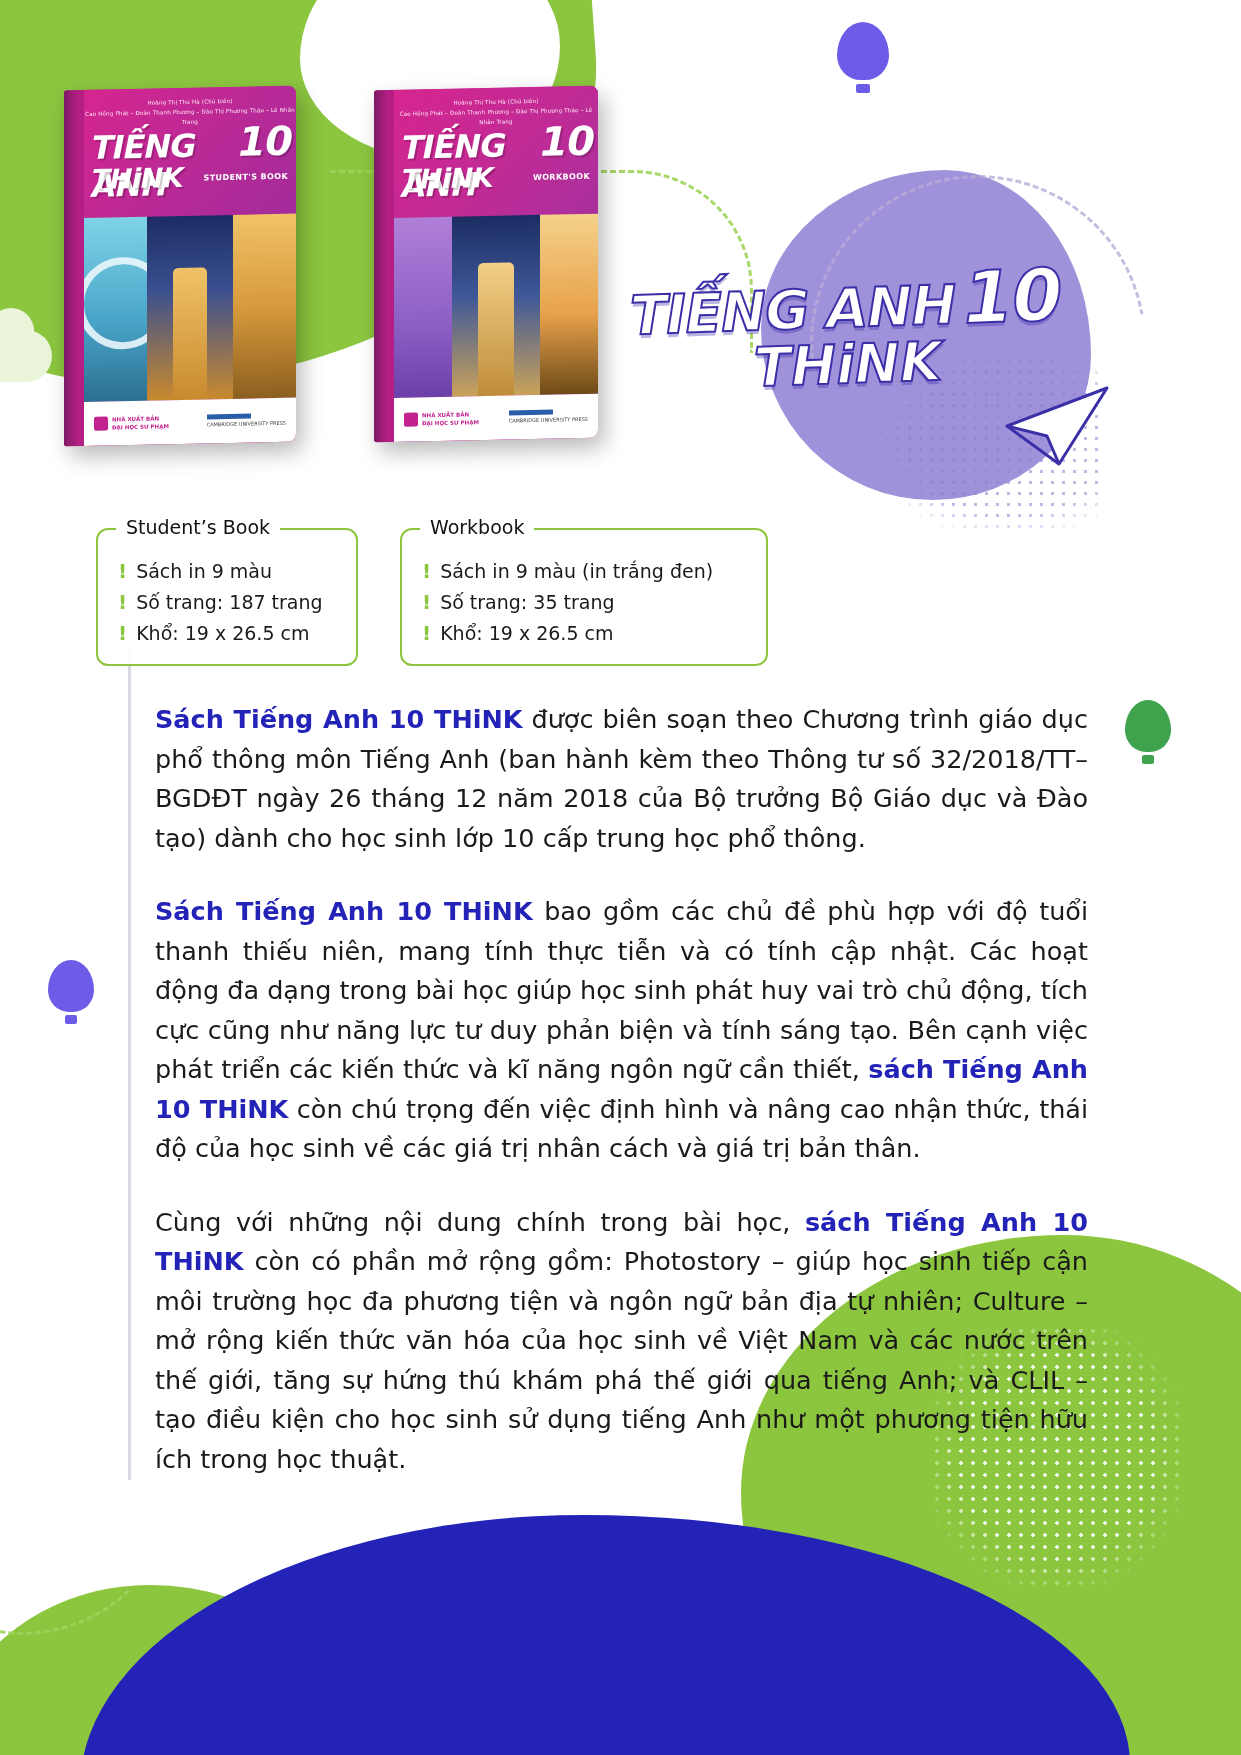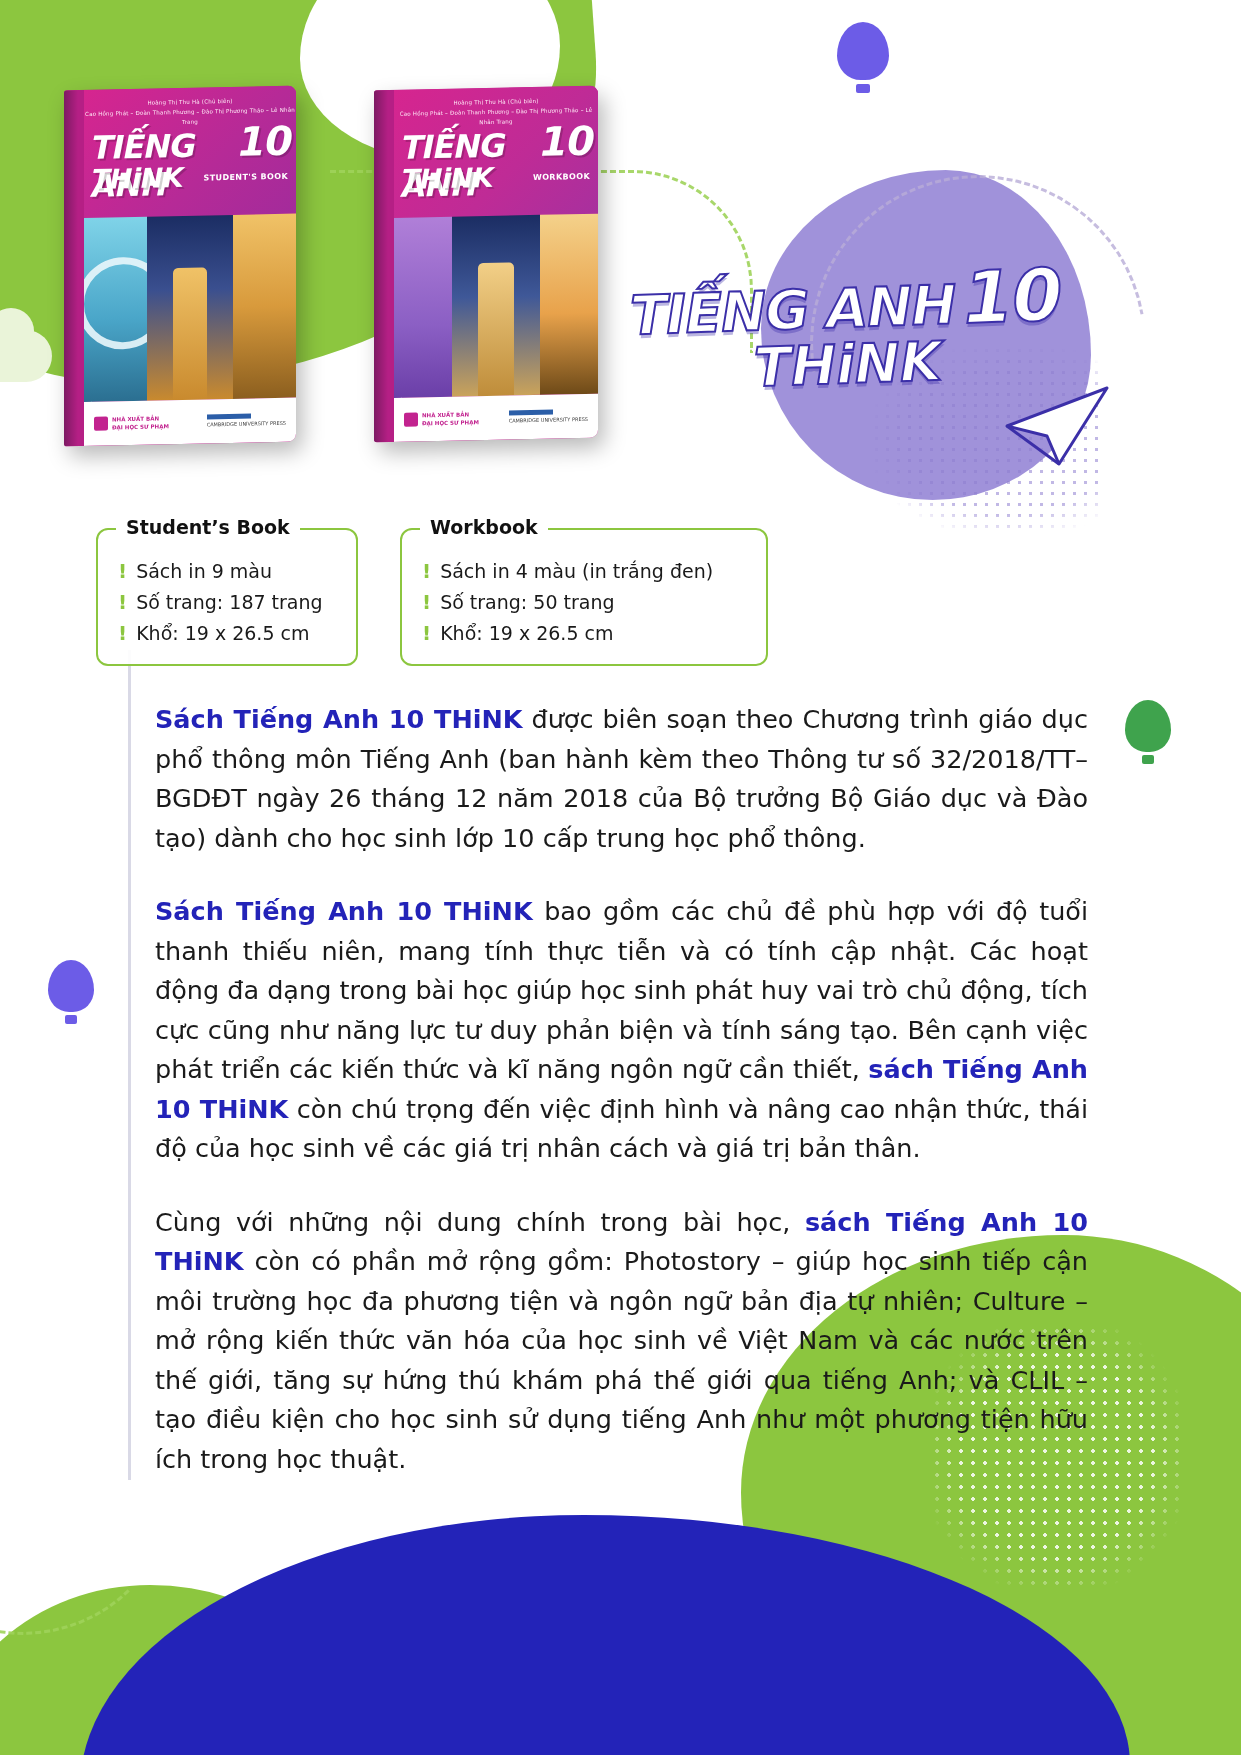--- a/index.html
+++ b/index.html
@@ -422,21 +422,21 @@
   }
   .info-box.sb { width: 262px; }
   .info-box.wb { width: 368px; }
   .info-title {
     position: absolute;
     top: -14px;
     left: 18px;
     background: #ffffff;
     padding: 0 10px;
     font-size: 19px;
-    font-weight: bold;
+    font-weight: normal;
     color: #111;
   }
   .info-item {
     display: flex;
     align-items: flex-start;
     gap: 9px;
     font-size: 19px;
     line-height: 1.62;
     color: #1a1a1a;
   }
@@ -602,25 +602,25 @@
     <div class="info-item">
       <span class="bang">!</span>
       <span>Khổ: 19 x 26.5 cm</span>
     </div>
   </div>
 
   <div class="info-box wb">
     <div class="info-title">Workbook</div>
     <div class="info-item">
       <span class="bang">!</span>
-      <span>Sách in 4 màu (in trắng đen)</span>
+      <span>Sách in 9 màu (in trắng đen)</span>
     </div>
     <div class="info-item">
       <span class="bang">!</span>
-      <span>Số trang: 50 trang</span>
+      <span>Số trang: 35 trang</span>
     </div>
     <div class="info-item">
       <span class="bang">!</span>
       <span>Khổ: 19 x 26.5 cm</span>
     </div>
   </div>
 </div>
 
 <div class="content">
 

